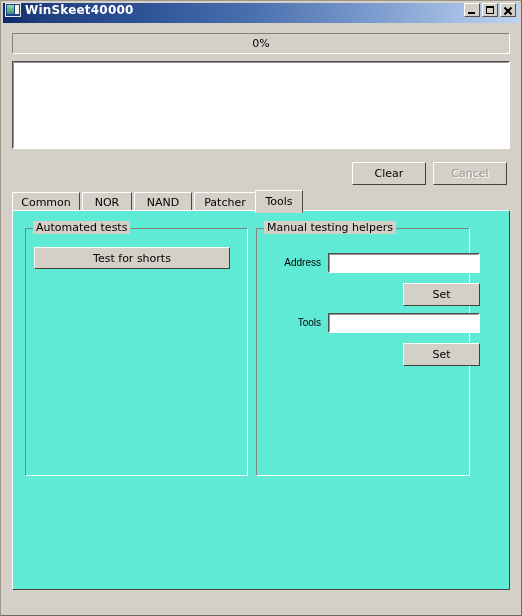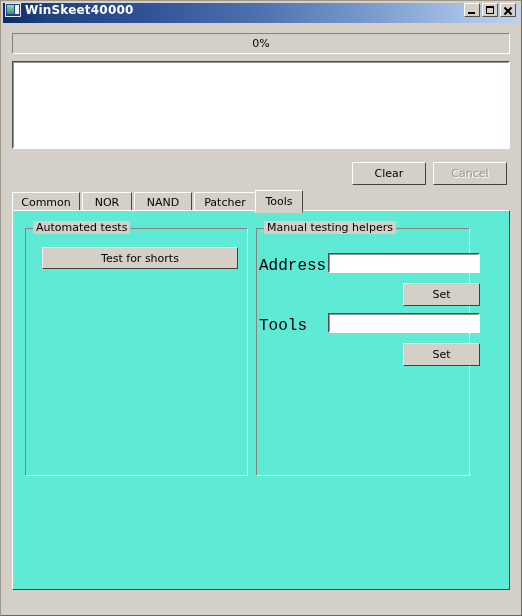--- a/index.html
+++ b/index.html
@@ -271,29 +271,29 @@
   }
   .gb-manual {
     left: 243px; top: 10px;
     width: 214px; height: 255px;
   }
 
   
   .btn-shorts {
     position: absolute;
     left: 9px; top: 26px;
-    width: 196px; height: 22px; margin-left: 8px;
+    width: 196px; height: 22px;
   }
 
   .field-label {
     position: absolute;
-    font-size: 16px;
-    color: #000;
-    font-family: Liberation Mono, monospace;
-    text-align: left;
+    font-size: 10px;
+    color: #000;
+    font-family: Liberation Sans, sans-serif;
+    text-align: right;
     white-space: nowrap;
   }
   .lbl-address { left: 3px; top: 36px; width: 62px; }
   .lbl-data    { left: 3px; top: 96px; width: 62px; }
 
   .textfield {
     position: absolute;
     background: #ffffff;
     border: 1px solid;
     border-color: #4f4f4f #ffffff #ffffff #4f4f4f;

